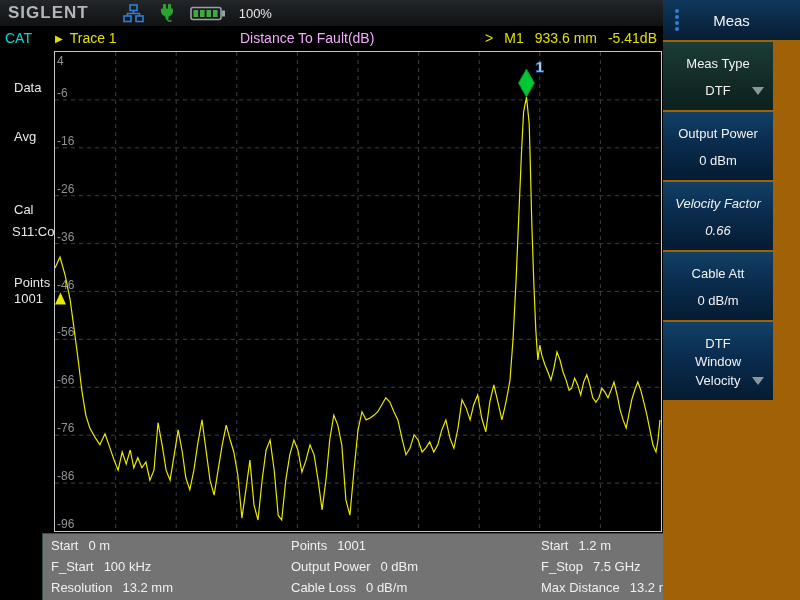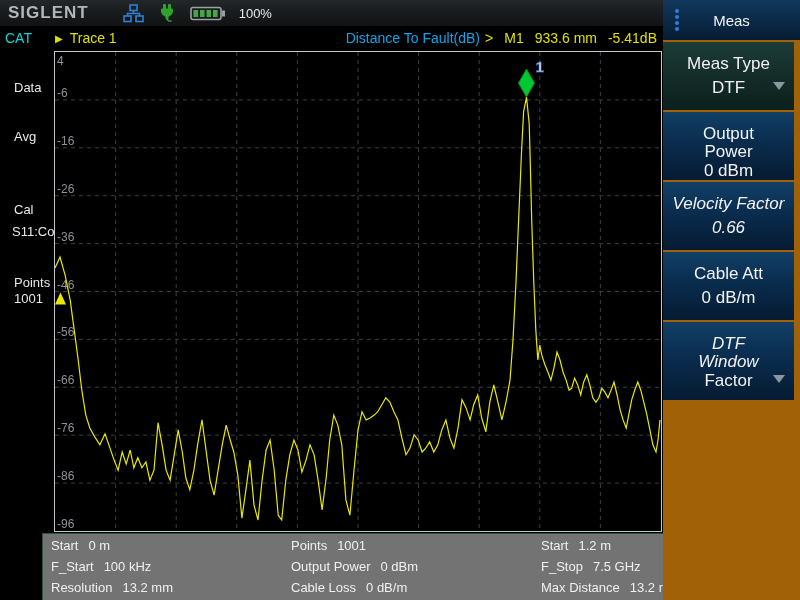--- a/index.html
+++ b/index.html
@@ -15,22 +15,22 @@
     margin-left:8px; margin-right:34px; }
   .statusicon { margin-right:14px; display:flex; align-items:center; }
   #battery-percent { color:#e8e8e8; font-size:13px; margin-left:12px; }
 
   
   #trace-header { position:absolute; left:0; top:29px; width:663px; height:20px;
     font-size:14px; }
   #mode-label { position:absolute; left:5px; top:1px; color:#00d8d8; }
   #trace-selector { position:absolute; left:55px; top:1px; color:#e0e000; }
   #trace-play-icon { font-size:10px; margin-right:7px; position:relative; top:-1px; }
-  #chart-title { position:absolute; left:240px; width:240px; text-align:right;
-    top:1px; color:#0ea5e9; }
+  #chart-title { position:absolute; left:240px; width:240px; text-align:left;
+    top:1px; color:#f0abfc; }
   #marker-readout { position:absolute; right:6px; top:1px; color:#e0e000; }
   #marker-readout span { margin-left:11px; }
 
   
   .side-label { position:absolute; color:#e8e8e8; font-size:13px; left:6px;margin-left:8px; }
 
   
   #plot-area { position:absolute; left:54px; top:51px; width:608px; height:481px;
     border:1px solid #c4c8cc; background:#000; }
   #plot-svg { display:block; }
@@ -43,21 +43,21 @@
   .info-col .v { margin-left:10px; }
   #info-col-0 { left:8px; } #info-col-1 { left:248px; } #info-col-2 { left:498px; }
 
   
   #menu { position:absolute; left:663px; top:0; width:137px; height:600px; background:#a16207; }
   #menu-header { position:absolute; left:0; top:0; width:137px; height:40px;
     background:linear-gradient(180deg,#10385c 0%,#0b2946 55%,#071c33 100%);
     color:#f2f2f2; font-size:15px; display:flex; align-items:center; justify-content:center; }
   #menu-dots { position:absolute; left:12px; top:9px; display:flex; flex-direction:column; }
   #menu-dots i { width:4px; height:4px; border-radius:50%; background:#2f7fd6; margin-bottom:2px; }
-  .softkey { position:absolute; left:0; width:131px; color:#f2f2f2; font-size:17px;
+  .softkey { position:absolute; left:0; width:110px; color:#f2f2f2; font-size:13px;
     background:linear-gradient(180deg,#114066 0%,#0a2c4e 45%,#051b32 100%);
     display:flex; flex-direction:column; align-items:center; justify-content:space-between;
     padding:13px 0 12px 0; text-align:center; }
   .softkey.selected { background:linear-gradient(180deg,#1c3c37 0%,#132b27 55%,#0c201c 100%); }
   .sk-label { width:100px; line-height:18px; }
   .sk-value { position:relative; width:100%; }
   .dd-arrow { position:absolute; right:9px; top:4px; width:0; height:0;
     border-left:6px solid transparent; border-right:6px solid transparent;
     border-top:8px solid #8a97a0; }
 </style>
@@ -192,19 +192,19 @@
     </div>
     <div class="softkey" style="top:182px; height:68px;font-style:italic;">
       <div class="sk-label" style="width:120px;">Velocity Factor</div>
       <div class="sk-value"><span>0.66</span></div>
     </div>
     <div class="softkey" style="top:252px; height:68px;">
       <div class="sk-label">Cable Att</div>
       <div class="sk-value"><span>0 dB/m</span></div>
     </div>
     <div class="softkey" style="top:322px; height:78px;">
-      <div class="sk-label" style="width:70px;font-style:italic;">DTF Window</div>
-      <div class="sk-value"><span>Factor</span>
+      <div class="sk-label" style="width:70px;">DTF Window</div>
+      <div class="sk-value"><span>Velocity</span>
         <span class="dd-arrow"></span></div>
     </div>
   </div>
 
 </div>
 
 </body></html>

